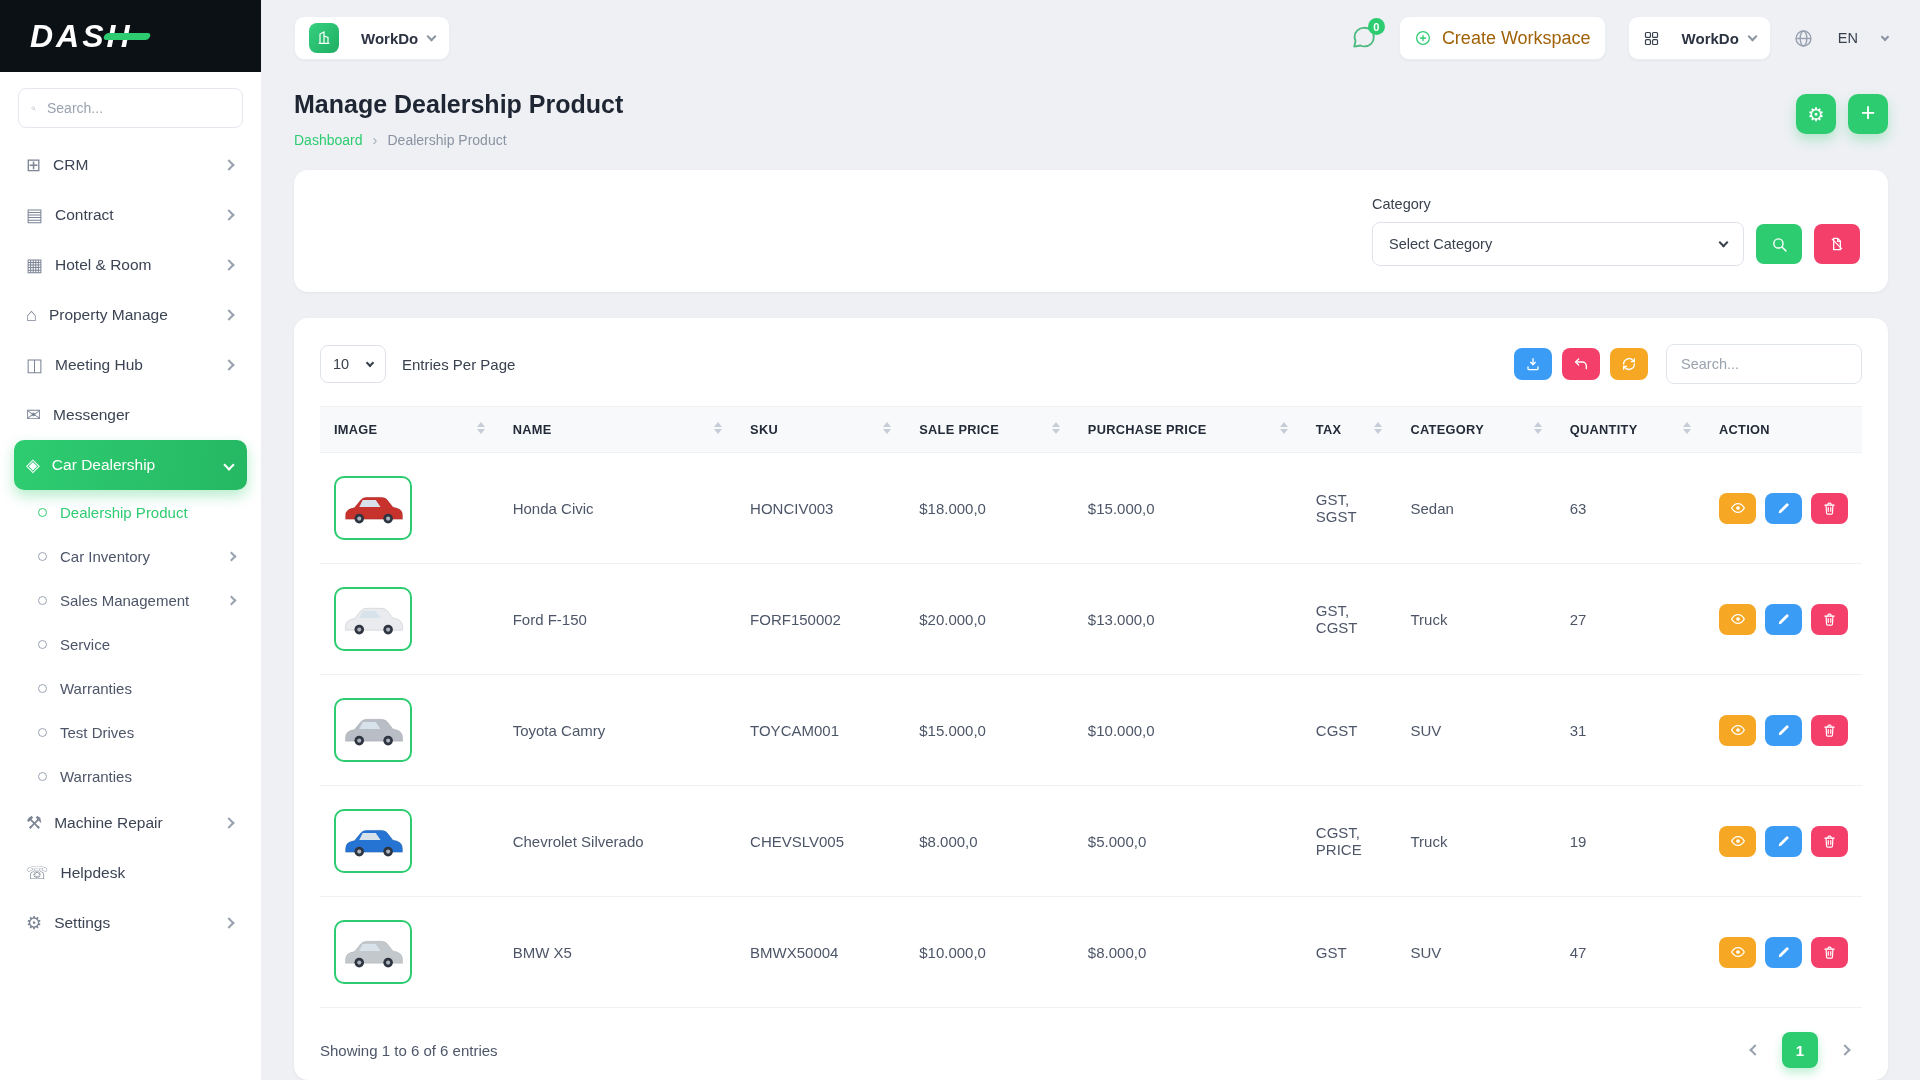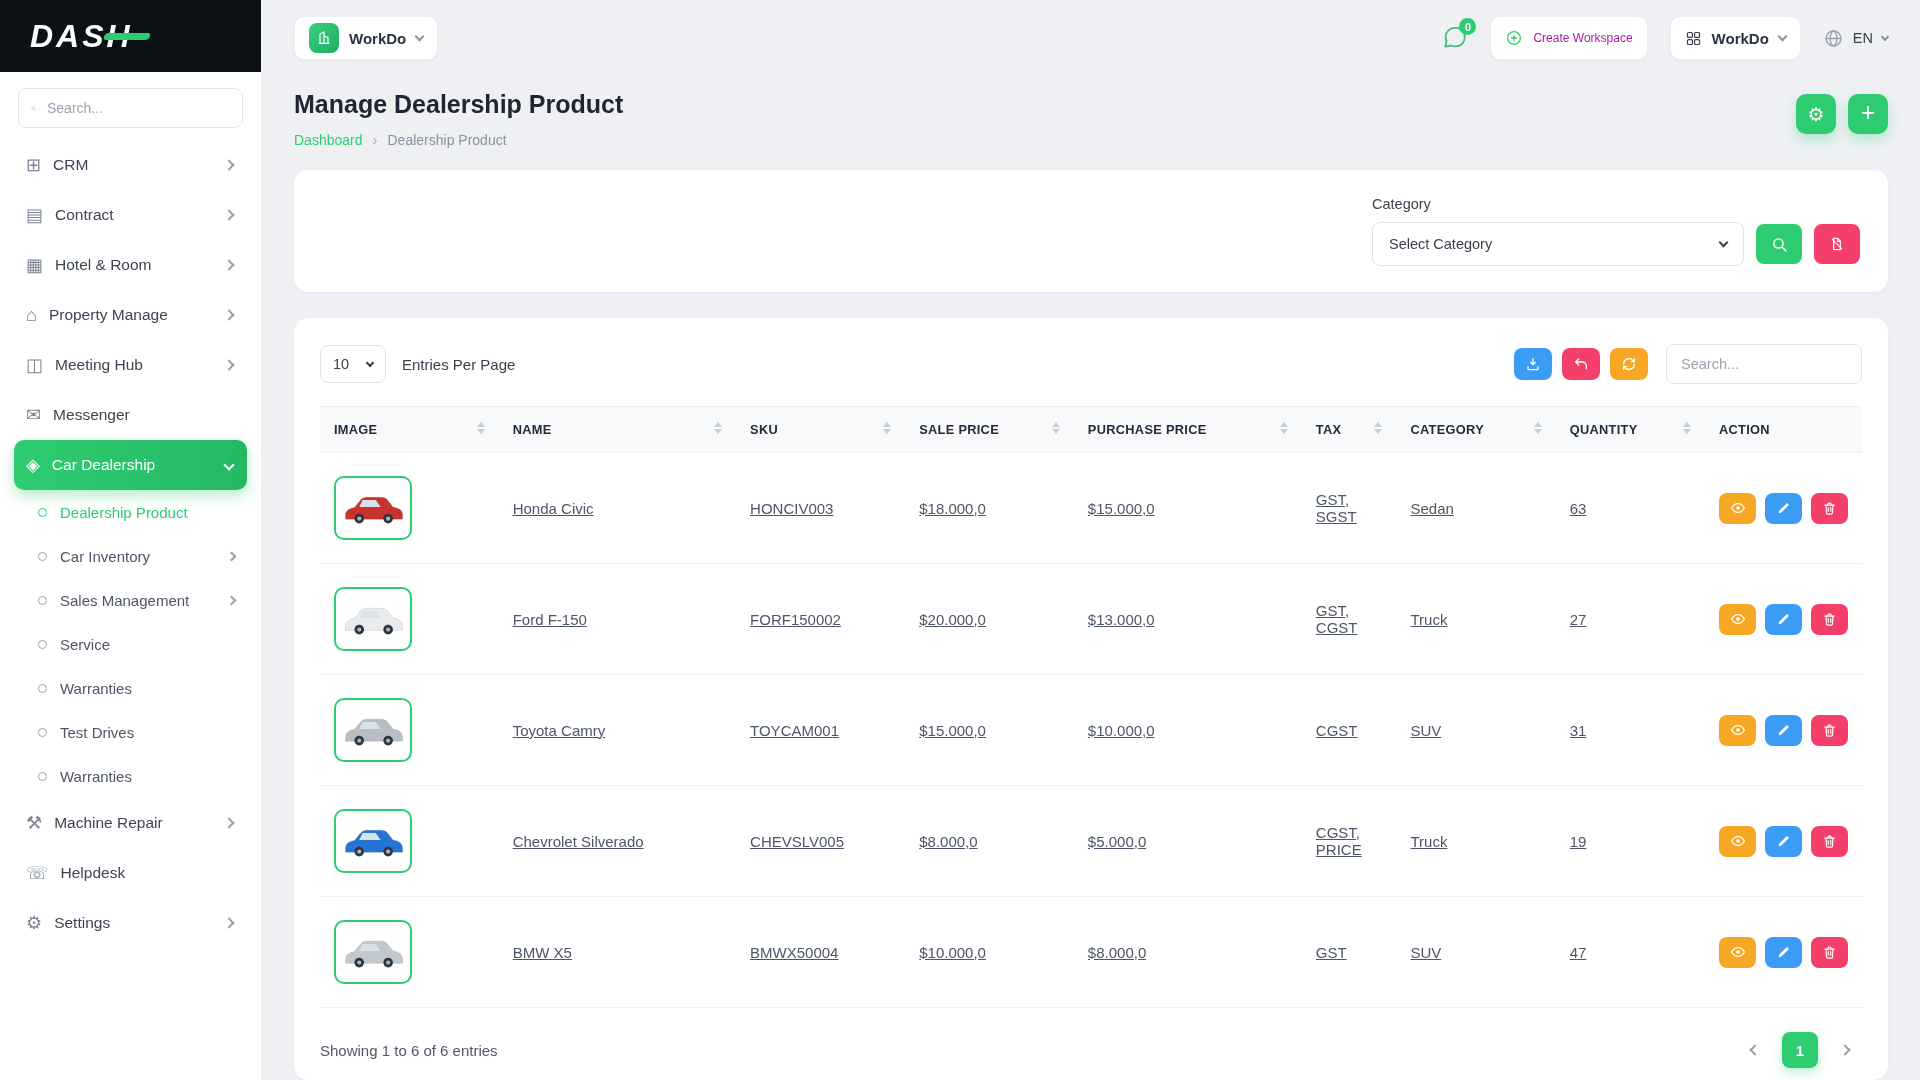--- a/index.html
+++ b/index.html
@@ -35,27 +35,27 @@
   .sub-item .chev{color:#98a1af;width:7px;height:7px;}
   .chev{display:inline-block;width:8px;height:8px;border-right:2px solid currentColor;border-bottom:2px solid currentColor;transform:rotate(-45deg);}
   .chev.down{transform:rotate(45deg);}
   .chev.left{transform:rotate(135deg);}
 
   
   .main{flex:1;display:flex;flex-direction:column;padding:0 32px;overflow:hidden;}
   .topbar{height:76px;display:flex;align-items:center;justify-content:space-between;flex-shrink:0;}
   .pill{display:flex;align-items:center;gap:10px;background:#fff;border:1px solid #eceff3;border-radius:10px;padding:0 14px;height:44px;box-shadow:0 1px 2px rgba(16,24,40,.05);cursor:pointer;}
   .ws-icon{width:30px;height:30px;border-radius:8px;background:linear-gradient(135deg,#35d07f,#1fae62);display:flex;align-items:center;justify-content:center;color:#fff;flex-shrink:0;}
-  .ws-label{font-weight:700;font-size:15px;}
+  .ws-label{font-weight:700;font-size:15px;margin-left:12px;}
   .pill .chev{color:#8a93a2;width:7px;height:7px;margin-top:-3px;}
   .top-right{display:flex;align-items:center;gap:22px;}
   .chat-btn{position:relative;color:#49b97e;cursor:pointer;display:flex;background:none;border:none;padding:0;}
   .chat-badge{position:absolute;top:-7px;right:-8px;background:var(--primary);color:#fff;font-size:11px;width:17px;height:17px;border-radius:50%;display:flex;align-items:center;justify-content:center;font-weight:700;}
-  .cw-label{font-size:12px;color:#a21caf;}
-  .lang{display:flex;align-items:center;gap:9px;color:#39414e;font-size:14.5px;cursor:pointer;}
+  .cw-label{font-size:18px;color:#a16207;}
+  .lang{display:flex;align-items:center;gap:24px;color:#39414e;font-size:14.5px;cursor:pointer;}
   .lang .globe{color:#98a1af;display:flex;}
 
   .page-head{display:flex;justify-content:space-between;align-items:flex-start;margin:14px 0 22px;flex-shrink:0;}
   .page-title{margin:0 0 12px;font-size:25px;font-weight:700;color:#1f2633;}
   .breadcrumb{display:flex;align-items:center;gap:10px;font-size:14px;}
   .crumb-link{color:var(--primary);text-decoration:none;cursor:pointer;}
   .crumb-sep{color:#a5adba;font-size:15px;}
   .crumb-current{color:#8a93a2;}
   .head-actions{display:flex;gap:12px;margin-top:4px;}
   .icon-btn{width:40px;height:40px;border-radius:10px;border:none;display:flex;align-items:center;justify-content:center;color:#fff;cursor:pointer;}
@@ -94,21 +94,21 @@
   thead th:nth-child(4){width:170px;}
   thead th:nth-child(5){width:230px;}
   thead th:nth-child(6){width:95px;}
   thead th:nth-child(7){width:160px;}
   thead th:nth-child(8){width:150px;}
   .th-inner{display:flex;align-items:flex-start;justify-content:space-between;gap:6px;}
   .sort{display:flex;flex-direction:column;gap:2px;cursor:pointer;}
   .sort i{display:block;width:0;height:0;border-left:4px solid transparent;border-right:4px solid transparent;}
   .sort .up{border-bottom:5px solid #c7cdd7;}
   .sort .dn{border-top:5px solid #c7cdd7;}
-  tbody td{padding:23px 14px;border-bottom:1px solid #eef0f4;font-size:15px;color:#4d5668;vertical-align:middle;text-decoration:underline;}
+  tbody td{padding:23px 14px;border-bottom:1px solid #eef0f4;font-size:15px;color:#4d5668;vertical-align:middle;}
   .thumb{--car:#999;display:inline-flex;align-items:center;justify-content:center;width:78px;height:64px;border:2px solid var(--primary);border-radius:10px;background:#fff;padding:4px;cursor:pointer;}
   .car{width:100%;height:auto;}
   .car-body{fill:var(--car);stroke:rgba(0,0,0,.15);stroke-width:1;}
   .car-window{fill:#d8e2eb;}
   .wheel{fill:#2e3540;}
   .hub{fill:#adb5bf;}
   .actions{display:flex;gap:9px;}
   .act{width:37px;height:31px;border:none;border-radius:8px;display:flex;align-items:center;justify-content:center;cursor:pointer;color:#fff;}
   .act.view{background:var(--warning);}
   .act.edit{background:var(--info);}

